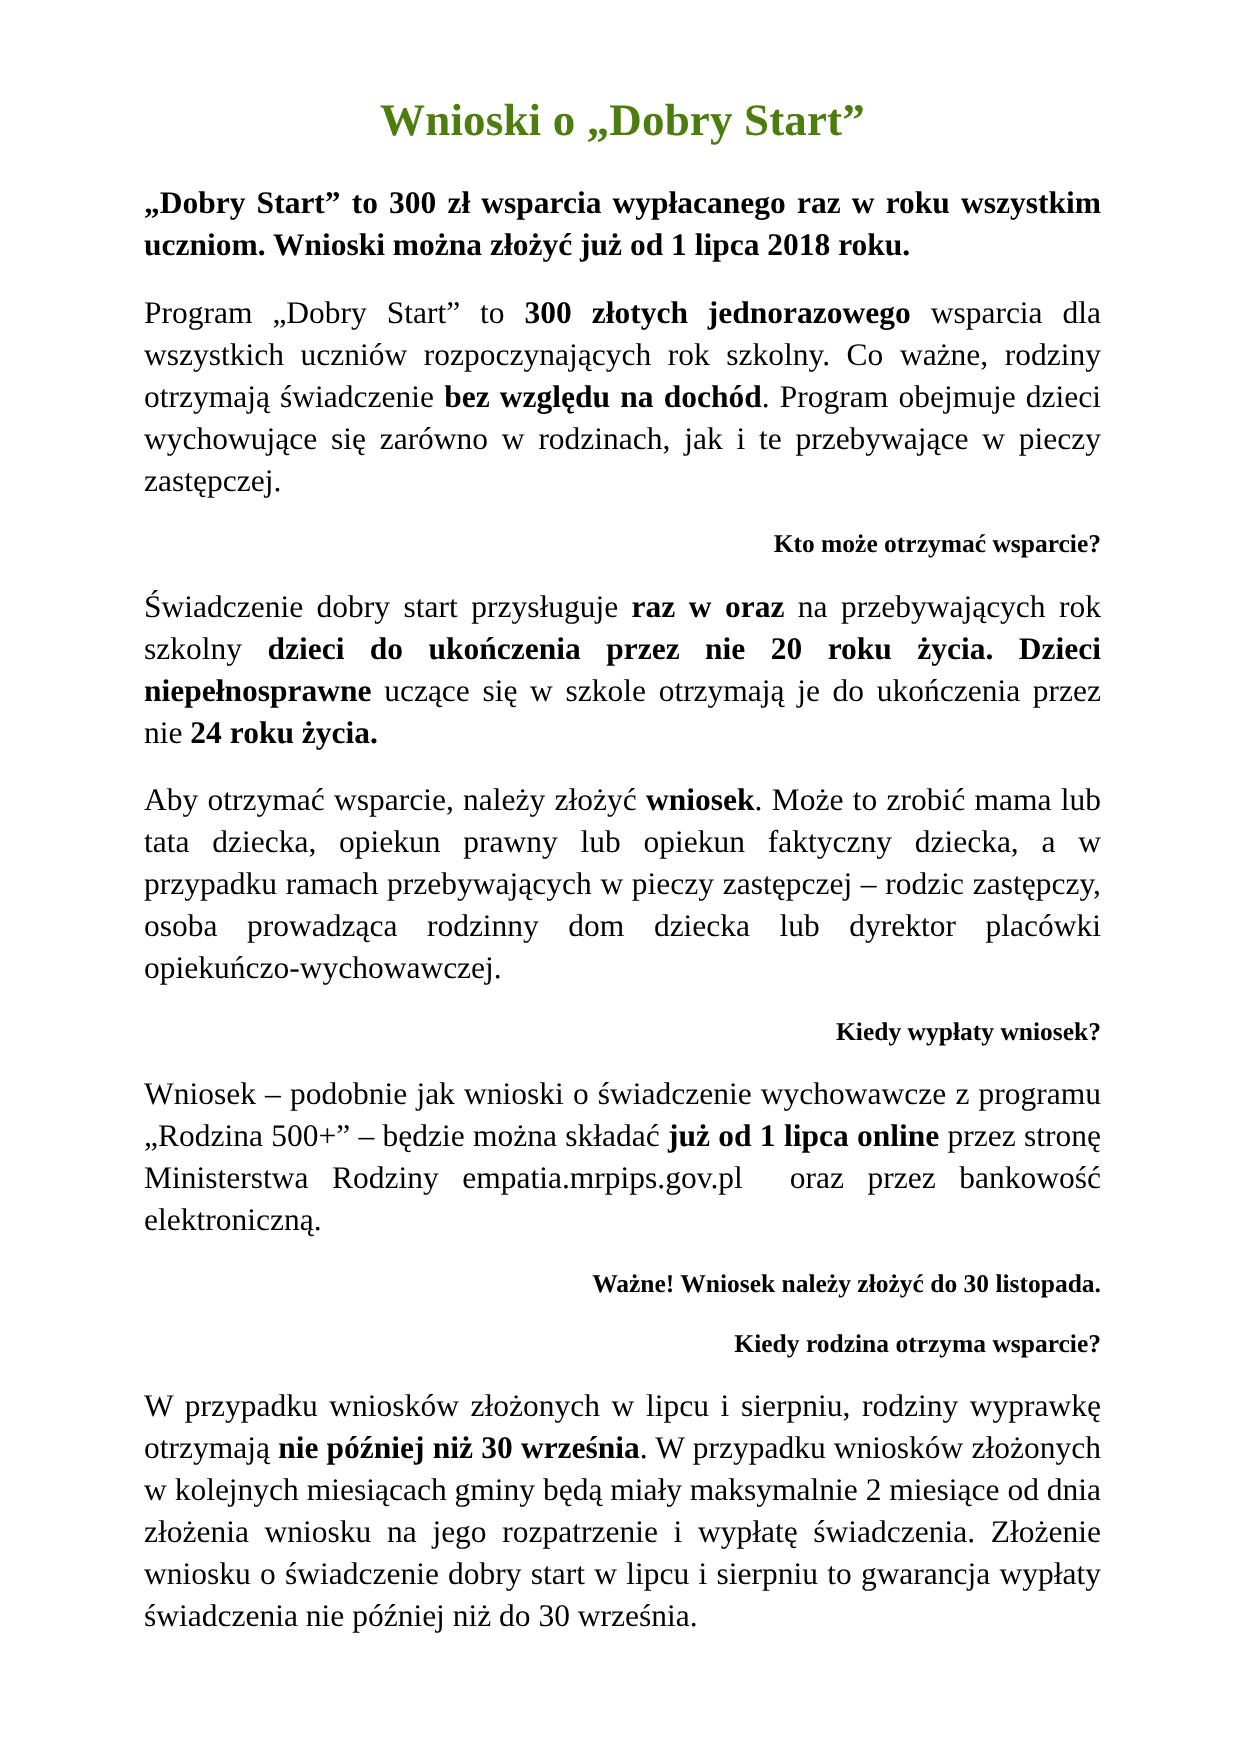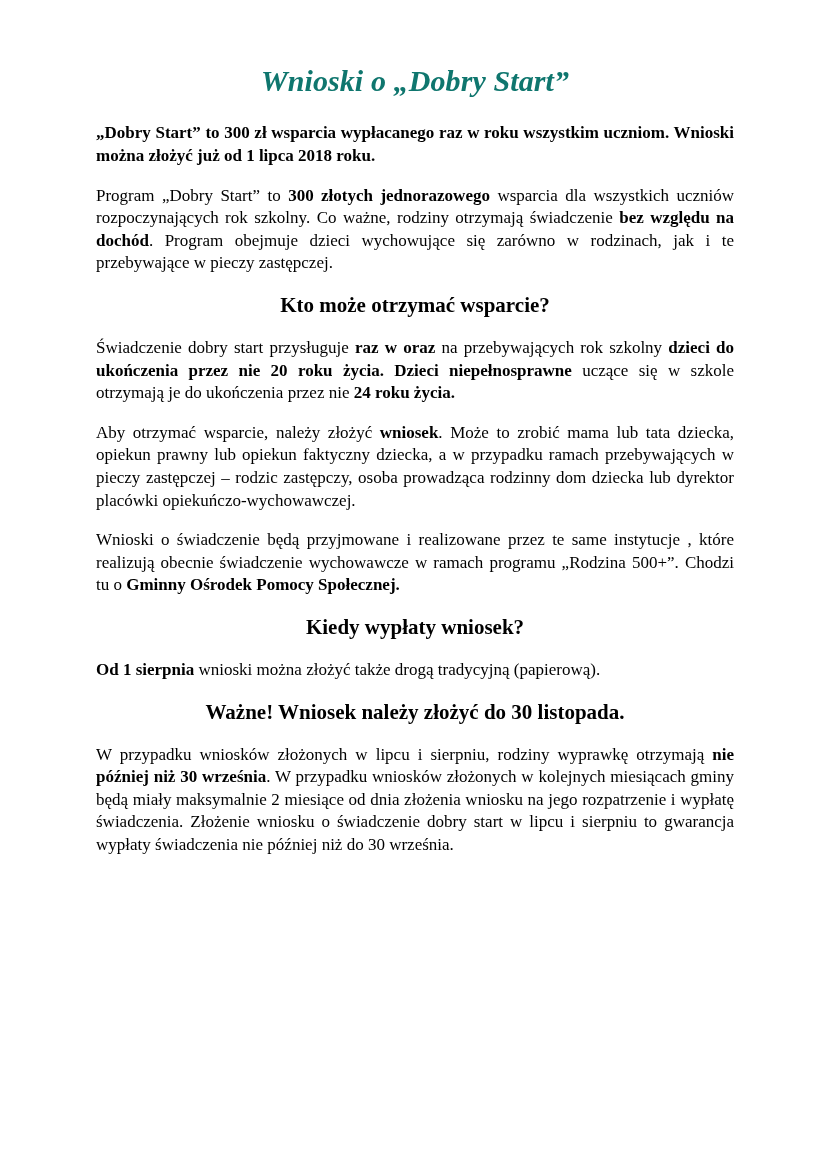--- a/index.html
+++ b/index.html
@@ -36,57 +36,57 @@
     text-align: center;
     margin: 0 0 22px 0;
     letter-spacing: 0.1px;
   }
   .doc-title .line {
     display: block;
     white-space: pre;
   }
   p.para {
     margin: 0 0 17px 0;
-    font-size: 17px;
+    font-size: 21px;
     line-height: 1.33;
     text-align: justify;
     text-justify: inter-word;
     white-space: pre-wrap;
   }
   p.para.lead {
     font-weight: bold;
   }
   p.heading {
     margin: 0 0 17px 0;
-    font-size: 21px;
+    font-size: 17px;
     line-height: 1.33;
     font-weight: bold;
-    text-align: center;
+    text-align: right;
     white-space: pre-wrap;
   }
   b, strong { font-weight: bold; }
   .para .seg, .heading .seg { white-space: pre-wrap; }
 </style>
 </head>
 <body>
 
 <div class="page">
   <div class="content">
 
-    <h1 class="doc-title" style="color: #0f766e; font-style: italic;">
+    <h1 class="doc-title" style="color: #4d7c0f;">
       <span class="line">Wnioski o „Dobry Start”</span>
     </h1>
 
     <div id="body-blocks">
         <p class="para lead"><b class="seg">„Dobry Start” to 300 zł wsparcia wypłacanego raz w roku wszystkim uczniom. Wnioski można złożyć już od 1 lipca 2018 roku.</b></p>
         <p class="para"><span class="seg">Program „Dobry Start” to </span><b class="seg">300 złotych jednorazowego</b><span class="seg"> wsparcia dla wszystkich uczniów rozpoczynających rok szkolny. Co ważne, rodziny otrzymają świadczenie </span><b class="seg">bez względu na dochód</b><span class="seg">. Program obejmuje dzieci wychowujące się zarówno w rodzinach, jak i te przebywające w pieczy zastępczej.</span></p>
         <p class="heading"><b class="seg">Kto może otrzymać wsparcie?</b></p>
         <p class="para"><span class="seg">Świadczenie dobry start przysługuje </span><b class="seg">raz w oraz</b><span class="seg"> na przebywających rok szkolny </span><b class="seg">dzieci do ukończenia przez nie 20 roku życia. Dzieci niepełnosprawne</b><span class="seg"> uczące się w szkole otrzymają je do ukończenia przez nie </span><b class="seg">24 roku życia.</b></p>
         <p class="para"><span class="seg">Aby otrzymać wsparcie, należy złożyć </span><b class="seg">wniosek</b><span class="seg">. Może to zrobić mama lub tata dziecka, opiekun prawny lub opiekun faktyczny dziecka, a w przypadku ramach przebywających w pieczy zastępczej – rodzic zastępczy, osoba prowadząca rodzinny dom dziecka lub dyrektor placówki opiekuńczo-wychowawczej.</span></p>
-        <p class="para"><span class="seg">Wnioski o świadczenie będą przyjmowane i realizowane przez te same instytucje , które realizują obecnie świadczenie wychowawcze w ramach programu „Rodzina 500+”. Chodzi tu o </span><b class="seg">Gminny Ośrodek Pomocy Społecznej.</b></p>
         <p class="heading"><b class="seg">Kiedy wypłaty wniosek?</b></p>
-        <p class="para"><b class="seg">Od 1 sierpnia</b><span class="seg"> wnioski można złożyć także drogą tradycyjną (papierową).</span></p>
+        <p class="para"><span class="seg">Wniosek – podobnie jak wnioski o świadczenie wychowawcze z programu „Rodzina 500+” – będzie można składać </span><b class="seg">już od 1 lipca online</b><span class="seg"> przez stronę Ministerstwa Rodziny empatia.mrpips.gov.pl  oraz przez bankowość elektroniczną.</span></p>
         <p class="heading"><b class="seg">Ważne! Wniosek należy złożyć do 30 listopada.</b></p>
+        <p class="heading"><b class="seg"> Kiedy rodzina otrzyma wsparcie?</b></p>
         <p class="para"><span class="seg">W przypadku wniosków złożonych w lipcu i sierpniu, rodziny wyprawkę otrzymają </span><b class="seg">nie później niż 30 września</b><span class="seg">. W przypadku wniosków złożonych w kolejnych miesiącach gminy będą miały maksymalnie 2 miesiące od dnia złożenia wniosku na jego rozpatrzenie i wypłatę świadczenia. Złożenie wniosku o świadczenie dobry start w lipcu i sierpniu to gwarancja wypłaty świadczenia nie później niż do 30 września.</span></p>
       </div>
 
   </div>
 </div>
 
 </body></html>

